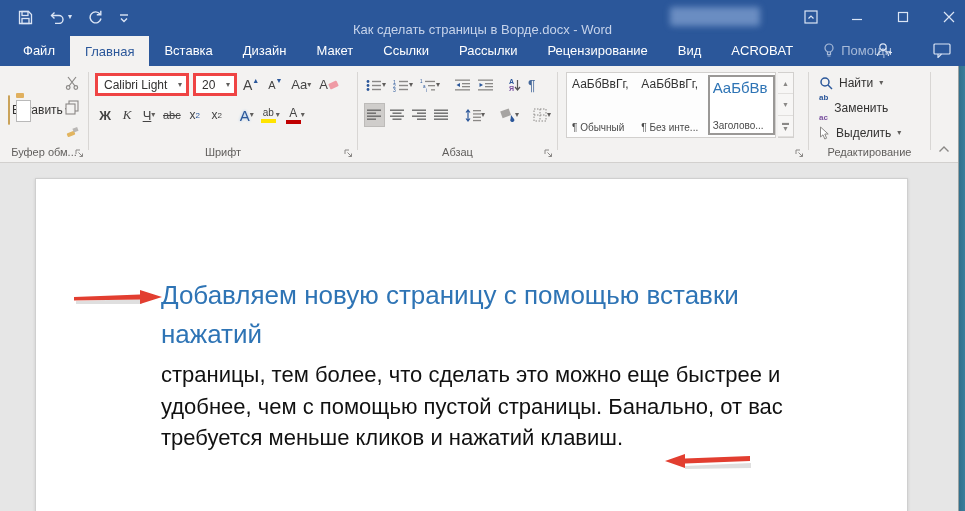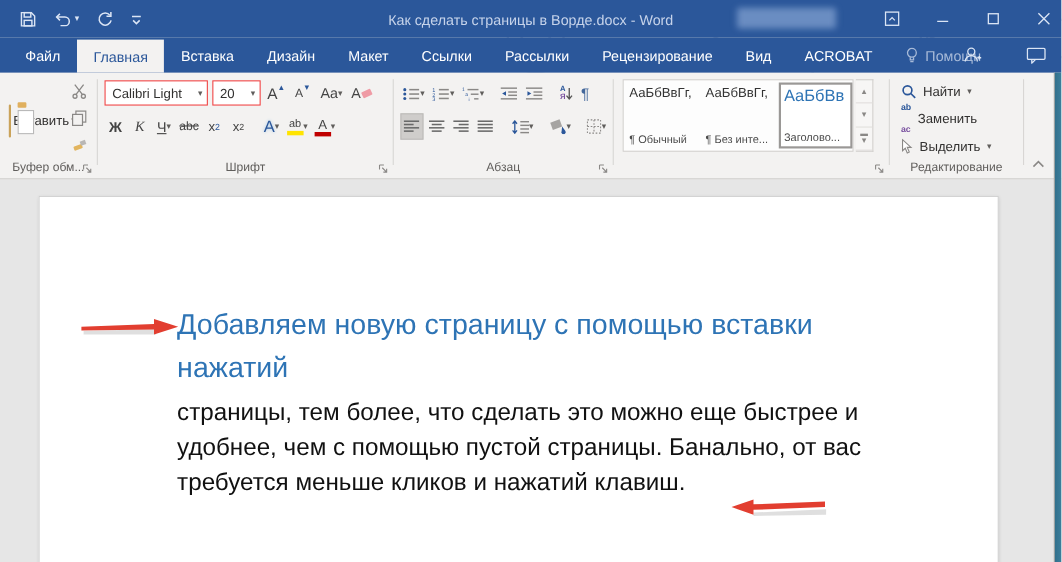--- a/index.html
+++ b/index.html
@@ -5,21 +5,21 @@
   * { margin:0; padding:0; box-sizing:border-box; }
   html,body { width:965px; height:511px; }
   body { font-family:"Liberation Sans","DejaVu Sans",sans-serif; overflow:hidden; background:#e6e6e6; }
   .window { position:relative; width:965px; height:511px; overflow:hidden; }
 
   
   .titlebar { position:absolute; left:0; top:0; width:965px; height:34px; background:#2b579a; z-index:5; }
   .deco { position:absolute; left:0; top:0; width:965px; height:66px; z-index:0; pointer-events:none; }
   .qat { position:absolute; left:18px; top:0; height:34px; display:flex; align-items:center; gap:16px; z-index:2; }
   .qat .qbtn { display:flex; align-items:center; gap:2px; color:#dbe5f5; }
-  .win-title { position:absolute; left:0; top:1px; width:100%; height:34px; display:flex; align-items:center; justify-content:center; color:#c6d3ea; font-size:13px; z-index:1; }
+  .win-title { position:absolute; left:0; top:12px; width:100%; height:34px; display:flex; align-items:center; justify-content:center; color:#c6d3ea; font-size:13px; z-index:1; }
   .blur-patch { position:absolute; left:670px; top:7px; width:90px; height:19px; background:rgba(170,196,233,0.5); filter:blur(3px); border-radius:2px; z-index:2; }
   .win-controls { position:absolute; right:6px; top:0; height:34px; display:flex; align-items:center; gap:26px; z-index:2; }
   .win-controls .wbtn { width:20px; height:20px; display:flex; align-items:center; justify-content:center; }
 
   
   .tabrow { position:absolute; left:0; top:34px; width:965px; height:32px; background:#2b579a; display:flex; align-items:stretch; z-index:4; }
   .tab { display:flex; align-items:center; padding:0 15px; color:#fff; font-size:13px; white-space:nowrap; }
   .tab.file { background:transparent; margin-left:8px; }
   .tab.active { background:#f3f2f1; color:#2b579a; margin-top:2px; }
   .tab.helper { color:#a7bad8; display:flex; gap:6px; align-items:center; }
@@ -39,21 +39,21 @@
   .paste-btn { position:absolute; left:8px; top:6px; width:52px; height:76px; display:flex; flex-direction:row; align-items:center; justify-content:flex-start; gap:2px; }
   .clip-board { position:relative; width:24px; height:30px; background:#f2c97e; border:1px solid #caa35a; border-radius:2px; }
   .clip-board .clip { position:absolute; left:7px; top:-3px; width:8px; height:5px; background:#e0b05e; border-radius:1px; }
   .clip-board .sheet { position:absolute; left:7px; top:4px; width:15px; height:22px; background:#fff; border:1px solid #b9b9b9; }
   .paste-label { font-size:12px; color:#323130; }
   .clip-col { position:absolute; left:62px; top:8px; display:flex; flex-direction:column; gap:6px; }
   .clip-col .icon-btn { width:20px; height:18px; }
 
   
   .font-row1 { position:absolute; left:6px; top:7px; height:23px; display:flex; align-items:center; gap:4px; }
-  .combo { height:23px; background:#fff; border:1px solid #ef4444; display:flex; align-items:center; font-size:12px; color:#323130; padding-left:6px; justify-content:space-between; }
+  .combo { height:23px; background:#fff; border:3px solid #ef4444; display:flex; align-items:center; font-size:12px; color:#323130; padding-left:6px; justify-content:space-between; }
   .combo .dd { padding:0 4px; }
   .font-row2 { position:absolute; left:6px; top:36px; height:26px; display:flex; align-items:center; gap:2px; }
   .font-row2 .icon-btn, .font-row1 .icon-btn { min-width:20px; height:24px; padding:0 2px; }
   .bar-under { display:flex; flex-direction:column; align-items:center; line-height:1; }
   .bar-under .bar { width:15px; height:4px; margin-top:1px; }
   .tiny-tri { font-size:7px; line-height:1; color:#2b579a; position:relative; top:-4px; }
 
   
   .par-row1 { position:absolute; left:6px; top:7px; height:24px; display:flex; align-items:center; gap:3px; }
   .par-row2 { position:absolute; left:6px; top:36px; height:26px; display:flex; align-items:center; gap:3px; }

